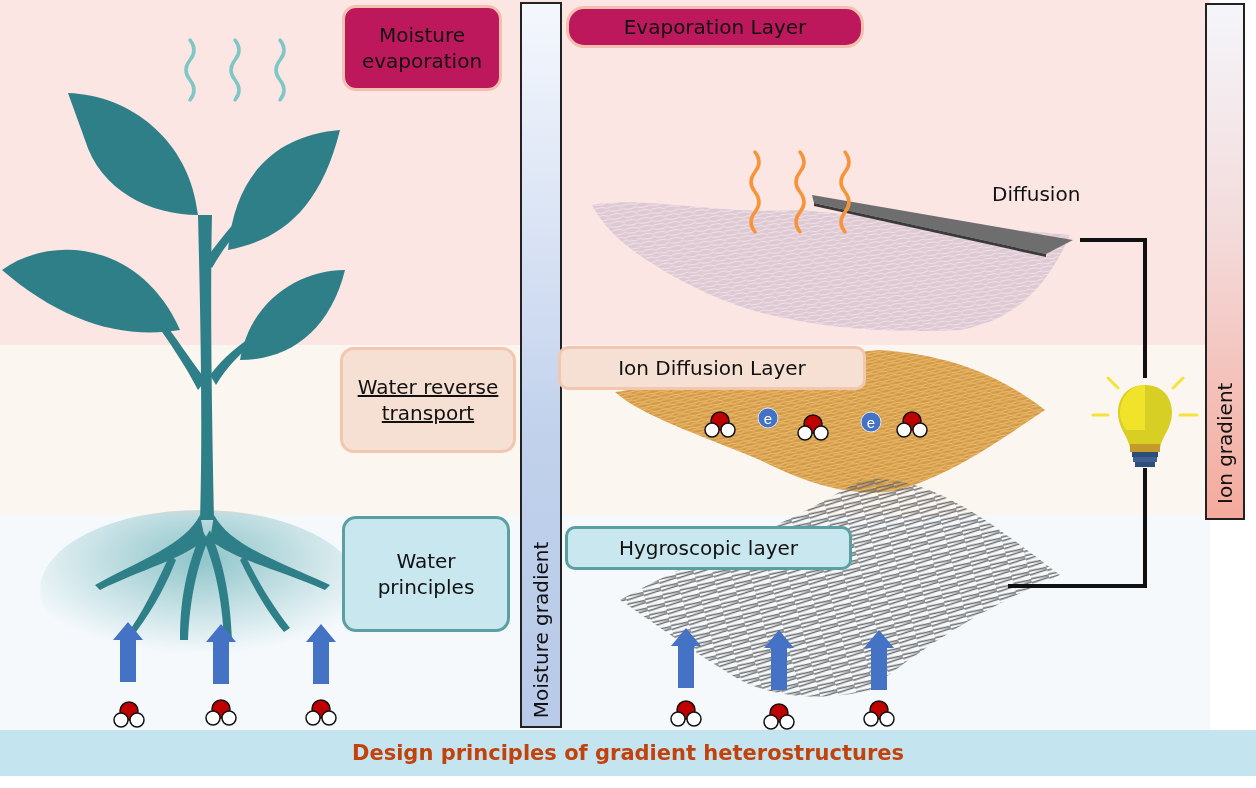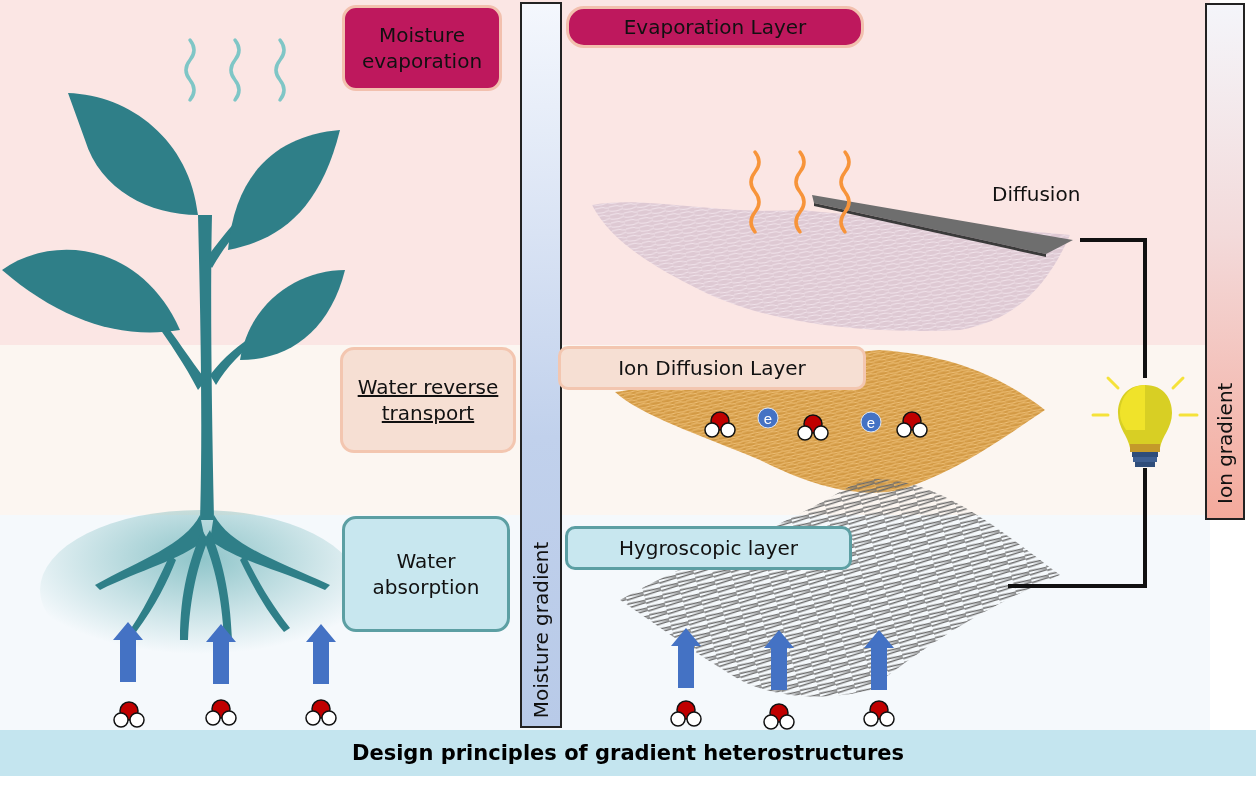--- a/index.html
+++ b/index.html
@@ -1,21 +1,21 @@
 <!DOCTYPE html>
 <html><head>
 <meta charset="utf-8">
 <style>
   html,body{margin:0;padding:0;}
   body{width:1256px;height:788px;position:relative;overflow:hidden;background:#ffffff;font-family:"DejaVu Sans","Liberation Sans",sans-serif;}
   .band{position:absolute;left:0;width:1210px;}
   .band-top{top:0;height:345px;background:#fbe6e4;}
   .band-mid{top:345px;height:170px;background:#fcf6f1;}
   .band-bot{top:515px;height:215px;background:#f5f9fc;}
-  .footer{position:absolute;left:0;top:730px;width:1256px;height:46px;background:#c4e5ef;display:flex;align-items:center;justify-content:center;font-weight:bold;font-size:21px;color:#000000;}
+  .footer{position:absolute;left:0;top:730px;width:1256px;height:46px;background:#c4e5ef;display:flex;align-items:center;justify-content:center;font-weight:bold;font-size:21px;color:#c2410c;}
   .label{position:absolute;box-sizing:border-box;border-radius:14px;display:flex;align-items:center;justify-content:center;text-align:center;font-size:20px;color:#111;line-height:1.3;}
   .pink{background:#be185d;border:3px solid #f2c0ae;}
   .peach{background:#f6dfd3;border:3px solid #f3c6b0;}
   .teal{background:#c8e7ef;border:3px solid #5c9fa3;}
   .grad-bar{position:absolute;box-sizing:border-box;border:2px solid #222;}
   .moist-bar{left:520px;top:2px;width:42px;height:726px;background:linear-gradient(to bottom,#f4f7fd,#c1d1ec 60%,#b8cae8);}
   .ion-bar{left:1205px;top:3px;width:40px;height:517px;background:linear-gradient(to bottom,#f4f5fa,#f3dada 45%,#f4aa9c);}
   .vtext{position:absolute;transform:rotate(-90deg);transform-origin:center;white-space:nowrap;font-size:20px;color:#111;}
   svg{position:absolute;left:0;top:0;}
 </style>
@@ -177,21 +177,21 @@
 </svg>
 
 <div class="grad-bar moist-bar"></div>
 <div class="vtext" style="left:441px;top:618px;width:200px;text-align:center;">Moisture gradient</div>
 
 <div class="grad-bar ion-bar"></div>
 <div class="vtext" style="left:1165px;top:432px;width:120px;text-align:center;">Ion gradient</div>
 
 <div class="label pink" style="left:342px;top:5px;width:160px;height:86px;">Moisture evaporation</div>
 <div class="label peach" style="left:340px;top:347px;width:176px;height:106px;text-decoration:underline;">Water reverse transport</div>
-<div class="label teal" style="left:342px;top:516px;width:168px;height:116px;">Water absorption</div>
+<div class="label teal" style="left:342px;top:516px;width:168px;height:116px;">Water principles</div>
 
 <div class="label pink" style="left:566px;top:6px;width:298px;height:42px;border-radius:18px;">Evaporation Layer</div>
 <div class="label peach" style="left:558px;top:346px;width:308px;height:44px;border-radius:10px;">Ion Diffusion Layer</div>
 <div class="label teal" style="left:565px;top:526px;width:287px;height:44px;border-radius:10px;">Hygroscopic layer</div>
 
 <div style="position:absolute;left:992px;top:182px;font-size:20px;color:#111;">Diffusion</div>
 
 <div class="footer">Design principles of gradient heterostructures</div>
 
 </body></html>

